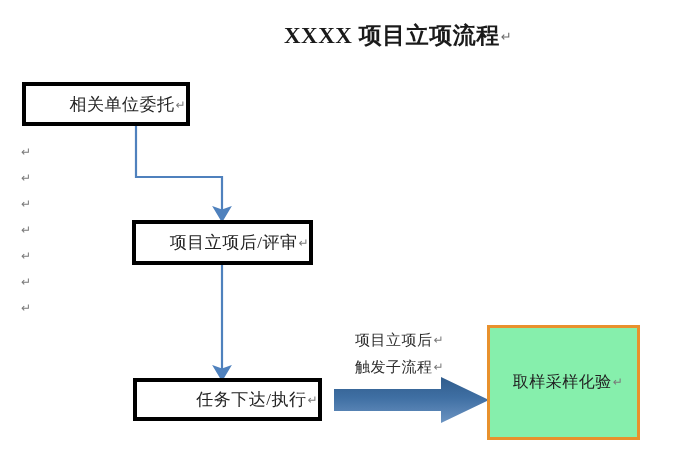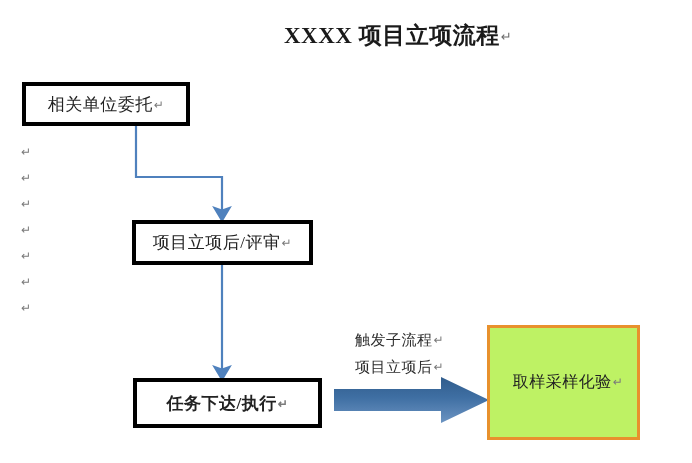--- a/index.html
+++ b/index.html
@@ -40,48 +40,48 @@
   }
 
   
   .proc-box {
     position: absolute;
     box-sizing: border-box;
     background: #ffffff;
     border: 4px solid #000000;
     display: flex;
     align-items: center;
-    justify-content: center;
+    justify-content: flex-end;
   }
   .proc-box .box-label {
     font-family: "Liberation Serif", serif;
     font-size: 17px;
     color: #222222;
     white-space: nowrap;
     letter-spacing: 0.5px;
   }
   .proc-box .pilcrow,
   .sub-box .pilcrow,
   .note-line .pilcrow,
   .margin-mark .pilcrow {
     font-size: 12px;
     color: #7a7a7a;
     vertical-align: 1px;
     margin-left: 1px;
   }
 
   #box-entrust { left: 22px;  top: 82px;  width: 168px; height: 44px; }
   #box-approval{ left: 132px; top: 220px; width: 181px; height: 45px; }
-  #box-task    { left: 133px; top: 378px; width: 189px; height: 50px; font-weight: bold; }
+  #box-task    { left: 133px; top: 378px; width: 189px; height: 43px; }
 
   
   .sub-box {
     position: absolute;
     box-sizing: border-box;
-    background: #bef264;
+    background: #86efac;
     border: 3px solid #E8912D;
     display: flex;
     align-items: center;
     justify-content: center;
     padding-left: 9px;
   }
   .sub-box .box-label {
     font-family: "Liberation Serif", serif;
     font-size: 16px;
     color: #222222;
@@ -186,17 +186,17 @@
 
   <div id="box-task" class="proc-box">
     <span class="box-label"><span>任务下达/执行</span><span class="pilcrow">↵</span></span>
   </div>
 
   <div id="box-sampling" class="sub-box">
     <span class="box-label"><span>取样采样化验</span><span class="pilcrow">↵</span></span>
   </div>
 
   <div id="flow-note">
+    <div class="note-line"><span>项目立项后</span><span class="pilcrow">↵</span></div>
     <div class="note-line"><span>触发子流程</span><span class="pilcrow">↵</span></div>
-    <div class="note-line"><span>项目立项后</span><span class="pilcrow">↵</span></div>
   </div>
 
 </div>
 
 </body></html>

